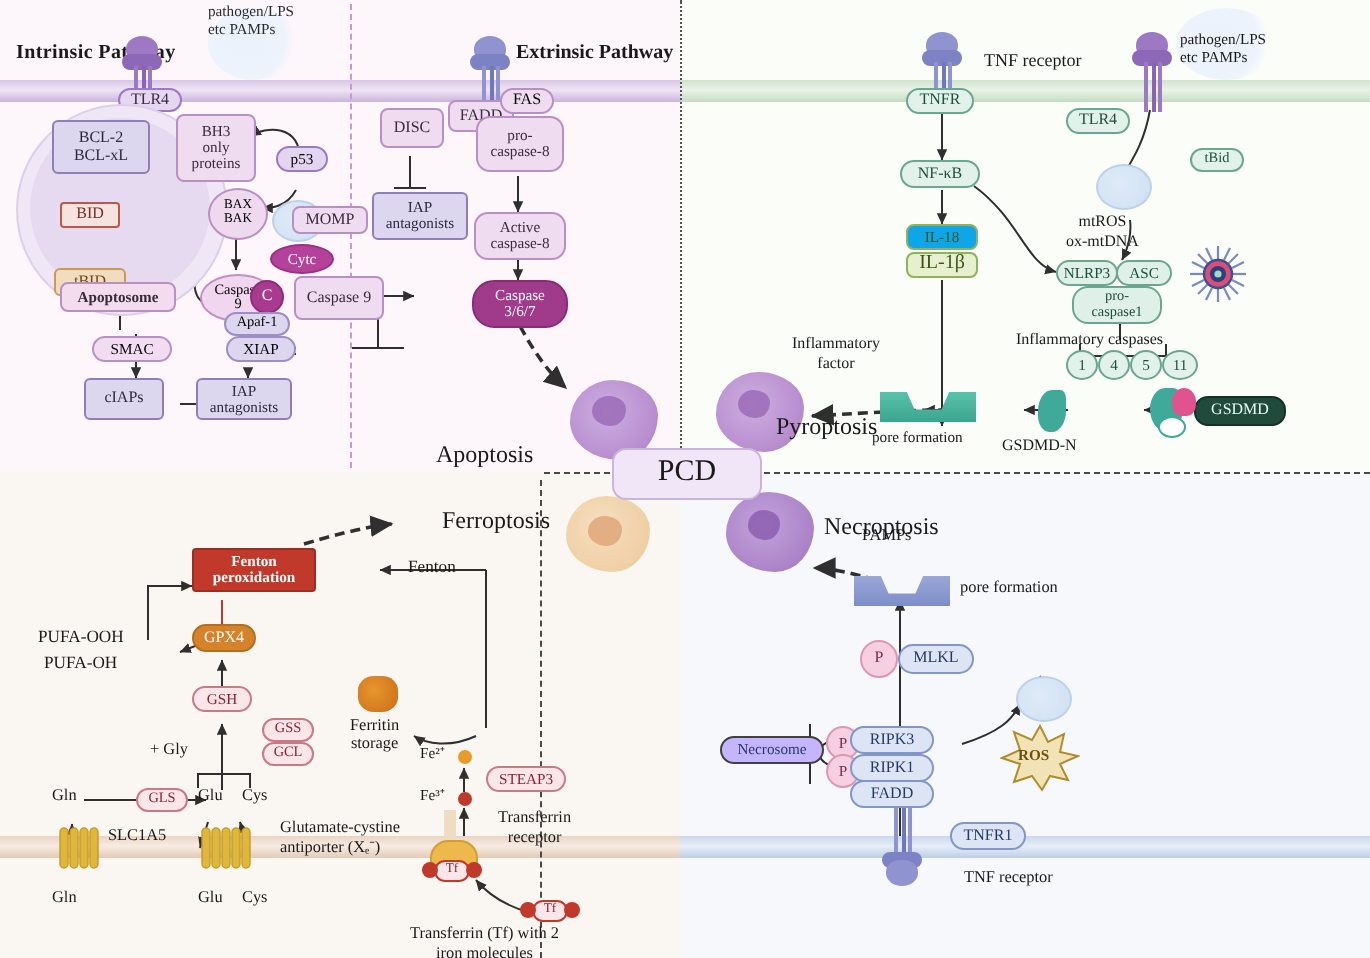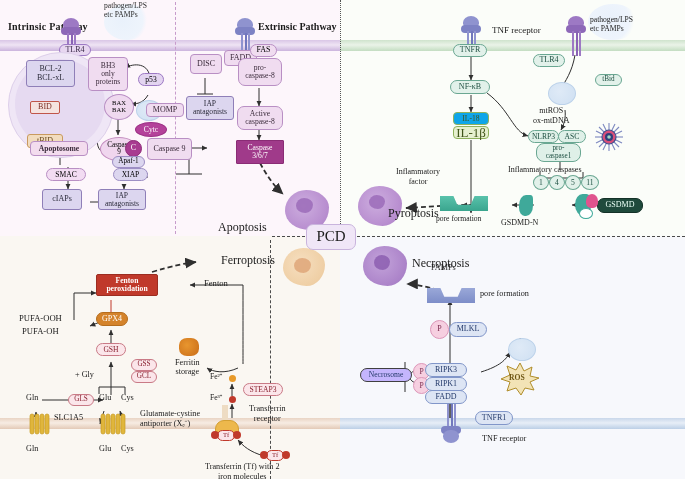--- a/index.html
+++ b/index.html
@@ -238,21 +238,21 @@
        border:1px solid #b98fc4;background:#f0dcf0;">FAS</div>
   <div class="node rectp" style="left:238px;top:58px;width:44px;height:28px;font-size:7.6px;white-space:pre;
        border-radius:7px;">pro-
 caspase-8</div>
   <div class="node rect" style="left:186px;top:96px;width:48px;height:24px;font-size:7.6px;white-space:pre;">IAP
 antagonists</div>
   <div class="node rectp" style="left:237px;top:106px;width:46px;height:24px;font-size:7.6px;white-space:pre;
        border-radius:7px;">Active
 caspase-8</div>
   <div class="node" style="left:236px;top:140px;width:48px;height:24px;font-size:7.6px;white-space:pre;
-       border-radius:1px;background:#a03a8a;color:#fff;border:1px solid #8a2c75;">Caspase
+       border-radius:11px;background:#a03a8a;color:#fff;border:1px solid #8a2c75;">Caspase
 3/6/7</div>
 
   <div class="cell" style="left:285px;top:190px;width:44px;height:40px;
        background:radial-gradient(circle at 42% 40%,#cdaedf 0%,#b98fd0 65%,#a87dc4 100%);"></div>
   <div class="cell" style="left:296px;top:198px;width:17px;height:15px;background:#9b6bb8;opacity:.85;"></div>
   <div class="cap" style="left:218px;top:204px;font-size:12px;margin-top:16px;">Apoptosis</div>
 
   <div class="rec" style="left:460px;top:16px;width:22px;height:34px;">
     <div class="head" style="left:3px;top:0;width:16px;height:13px;background:#8f93cf;"></div>
     <div class="head" style="left:1px;top:9px;width:20px;height:8px;background:#7d82c4;border-radius:4px;"></div>
@@ -277,21 +277,21 @@
 etc PAMPs</div>
   <div class="node pill" style="left:533px;top:54px;width:32px;height:13px;font-size:8px;
        border:1px solid #6aa792;background:#e2f1ea;color:#1d4f41;">TLR4</div>
   <div class="node pill" style="left:595px;top:74px;width:27px;height:12px;font-size:7.2px;
        border:1px solid #6aa792;background:#e2f1ea;color:#1d4f41;">tBid</div>
 
   <div class="node pill" style="left:450px;top:80px;width:40px;height:14px;font-size:8px;
        border:1px solid #6aa792;background:#e2f1ea;color:#1d4f41;">NF-κB</div>
   <div class="node" style="left:453px;top:112px;width:36px;height:13px;font-size:7.6px;border-radius:4px;
        border:1px solid #8fb25c;background:#0ea5e9;color:#3f5418;">IL-18</div>
-  <div class="node" style="left:453px;top:126px;width:36px;height:13px;font-size:13px;border-radius:4px;
+  <div class="node" style="left:453px;top:126px;width:36px;height:13px;font-size:10px;border-radius:4px;
        border:1px solid #8fb25c;background:#e6f0cf;color:#3f5418;">IL-1β</div>
 
   <div style="position:absolute;left:548px;top:82px;width:26px;height:21px;border-radius:50%/50%;
        background:radial-gradient(circle at 40% 40%,#dfeaf7,#cfe0f2);border:1px solid #bcd2ea;"></div>
   <div class="lbl" style="left:533px;top:106px;font-size:8px;line-height:1.2;text-align:center;">mtROS
 ox-mtDNA</div>
 
   <div class="node pill" style="left:528px;top:130px;width:31px;height:13px;font-size:7.6px;
        border:1px solid #6aa792;background:#dff0e8;color:#1d4f41;">NLRP3</div>
   <div class="node pill" style="left:558px;top:130px;width:28px;height:13px;font-size:7.6px;
@@ -353,21 +353,21 @@
        clip-path:polygon(0% 0%,28% 0%,36% 58%,64% 58%,72% 0%,100% 0%,100% 100%,0% 100%);"></div>
   <div class="lbl" style="left:436px;top:215px;font-size:7.6px;">pore formation</div>
   <div class="lbl" style="left:396px;top:167px;font-size:8px;line-height:1.2;text-align:center;">Inflammatory
 factor</div>
 
   <div class="cell" style="left:358px;top:186px;width:44px;height:40px;
        background:radial-gradient(circle at 42% 40%,#cdaedf 0%,#b98fd0 65%,#a87dc4 100%);"></div>
   <div class="cell" style="left:369px;top:195px;width:16px;height:14px;background:#9b6bb8;opacity:.85;"></div>
   <div class="cap" style="left:388px;top:206px;font-size:12px;">Pyroptosis</div>
 
-  <div class="node" style="left:306px;top:224px;width:50px;height:26px;font-size:15px;
+  <div class="node" style="left:306px;top:224px;width:75px;height:26px;font-size:15px;
        border-radius:7px;background:#f0e6f7;border:1px solid #c9b4dd;color:#1a1a1a;z-index:9;">PCD</div>
 
   <div class="cap" style="left:221px;top:253px;font-size:12px;">Ferroptosis</div>
   <div class="cell" style="left:283px;top:248px;width:42px;height:38px;
        background:radial-gradient(circle at 42% 40%,#f6dfc0 0%,#efcfa5 70%,#e7c193 100%);"></div>
   <div class="cell" style="left:294px;top:258px;width:17px;height:15px;background:#e0a87c;opacity:.9;"></div>
 
   <div class="node" style="left:96px;top:274px;width:62px;height:22px;font-size:7.6px;white-space:pre;
        font-weight:bold;background:#c0392b;color:#fff;border:1px solid #9c2d21;border-radius:2px;">Fenton
 peroxidation</div>

